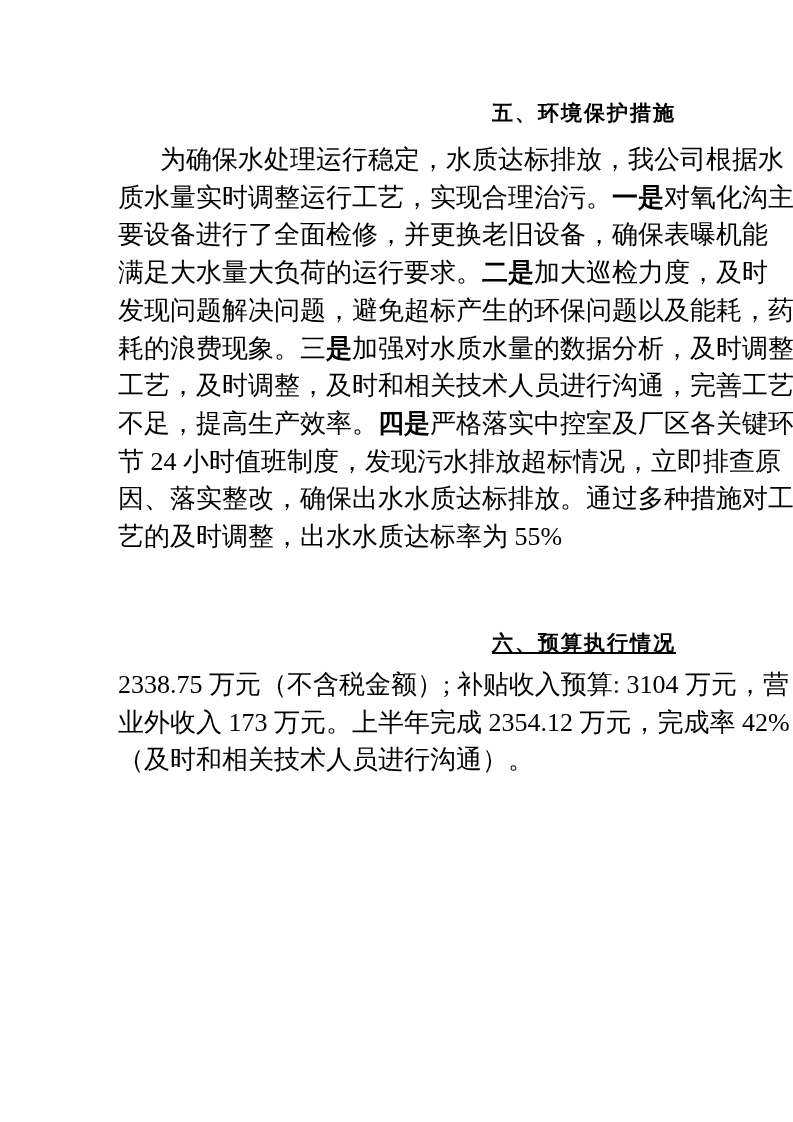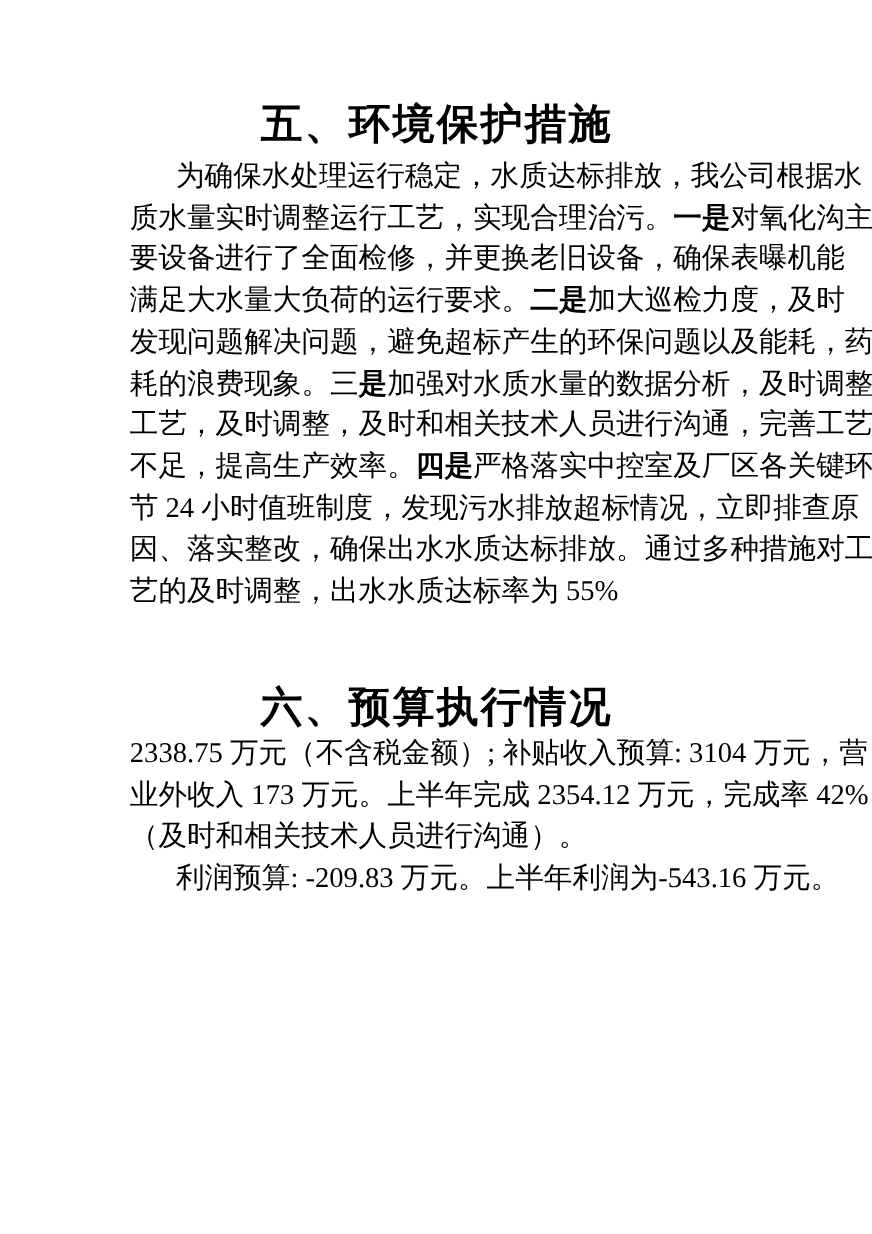--- a/index.html
+++ b/index.html
@@ -14,29 +14,29 @@
     background: #ffffff;
     color: #000000;
     font-family: "Liberation Serif", "DejaVu Serif", serif;
     overflow: hidden;
   }
   .doc-heading {
     position: absolute;
     left: 118px;
     width: 558px;
     margin: 0;
-    text-align: center;
-    font-size: 38px;
+    text-align: right;
+    font-size: 21px;
     line-height: 42px;
     font-weight: bold;
     letter-spacing: 2px;
     white-space: nowrap;
   }
   .heading-1 { top: 92px; }
-  .heading-2 { top: 622px; }
+  .heading-2 { top: 622px; text-decoration: underline; }
   .para-block {
     position: absolute;
     left: 118px;
     width: 558px;
     font-size: 26px;
     line-height: 37.7px;
   }
   .body-1 { top: 141px; }
   .body-2 { top: 666px; }
   .text-line {
@@ -74,16 +74,15 @@
       <div class="text-line"><span class="run">因、落实整改，确保出水水质达标排放。通过多种措施对工</span></div>
       <div class="text-line no-justify"><span class="run">艺的及时调整，出水水质达标率为 55%</span></div>
     </div>
 
   <h1 class="doc-heading heading-2">六、预算执行情况</h1>
 
   <div class="para-block body-2">
       <div class="text-line"><span class="run">2338.75 万元（不含税金额）; 补贴收入预算: 3104 万元，营</span></div>
       <div class="text-line"><span class="run">业外收入 173 万元。上半年完成 2354.12 万元，完成率 42%</span></div>
       <div class="text-line no-justify"><span class="run">（及时和相关技术人员进行沟通）。</span></div>
-      <div class="text-line indent no-justify"><span class="run">利润预算: -209.83 万元。上半年利润为-543.16 万元。</span></div>
     </div>
 
 </div>
 
 </body></html>

